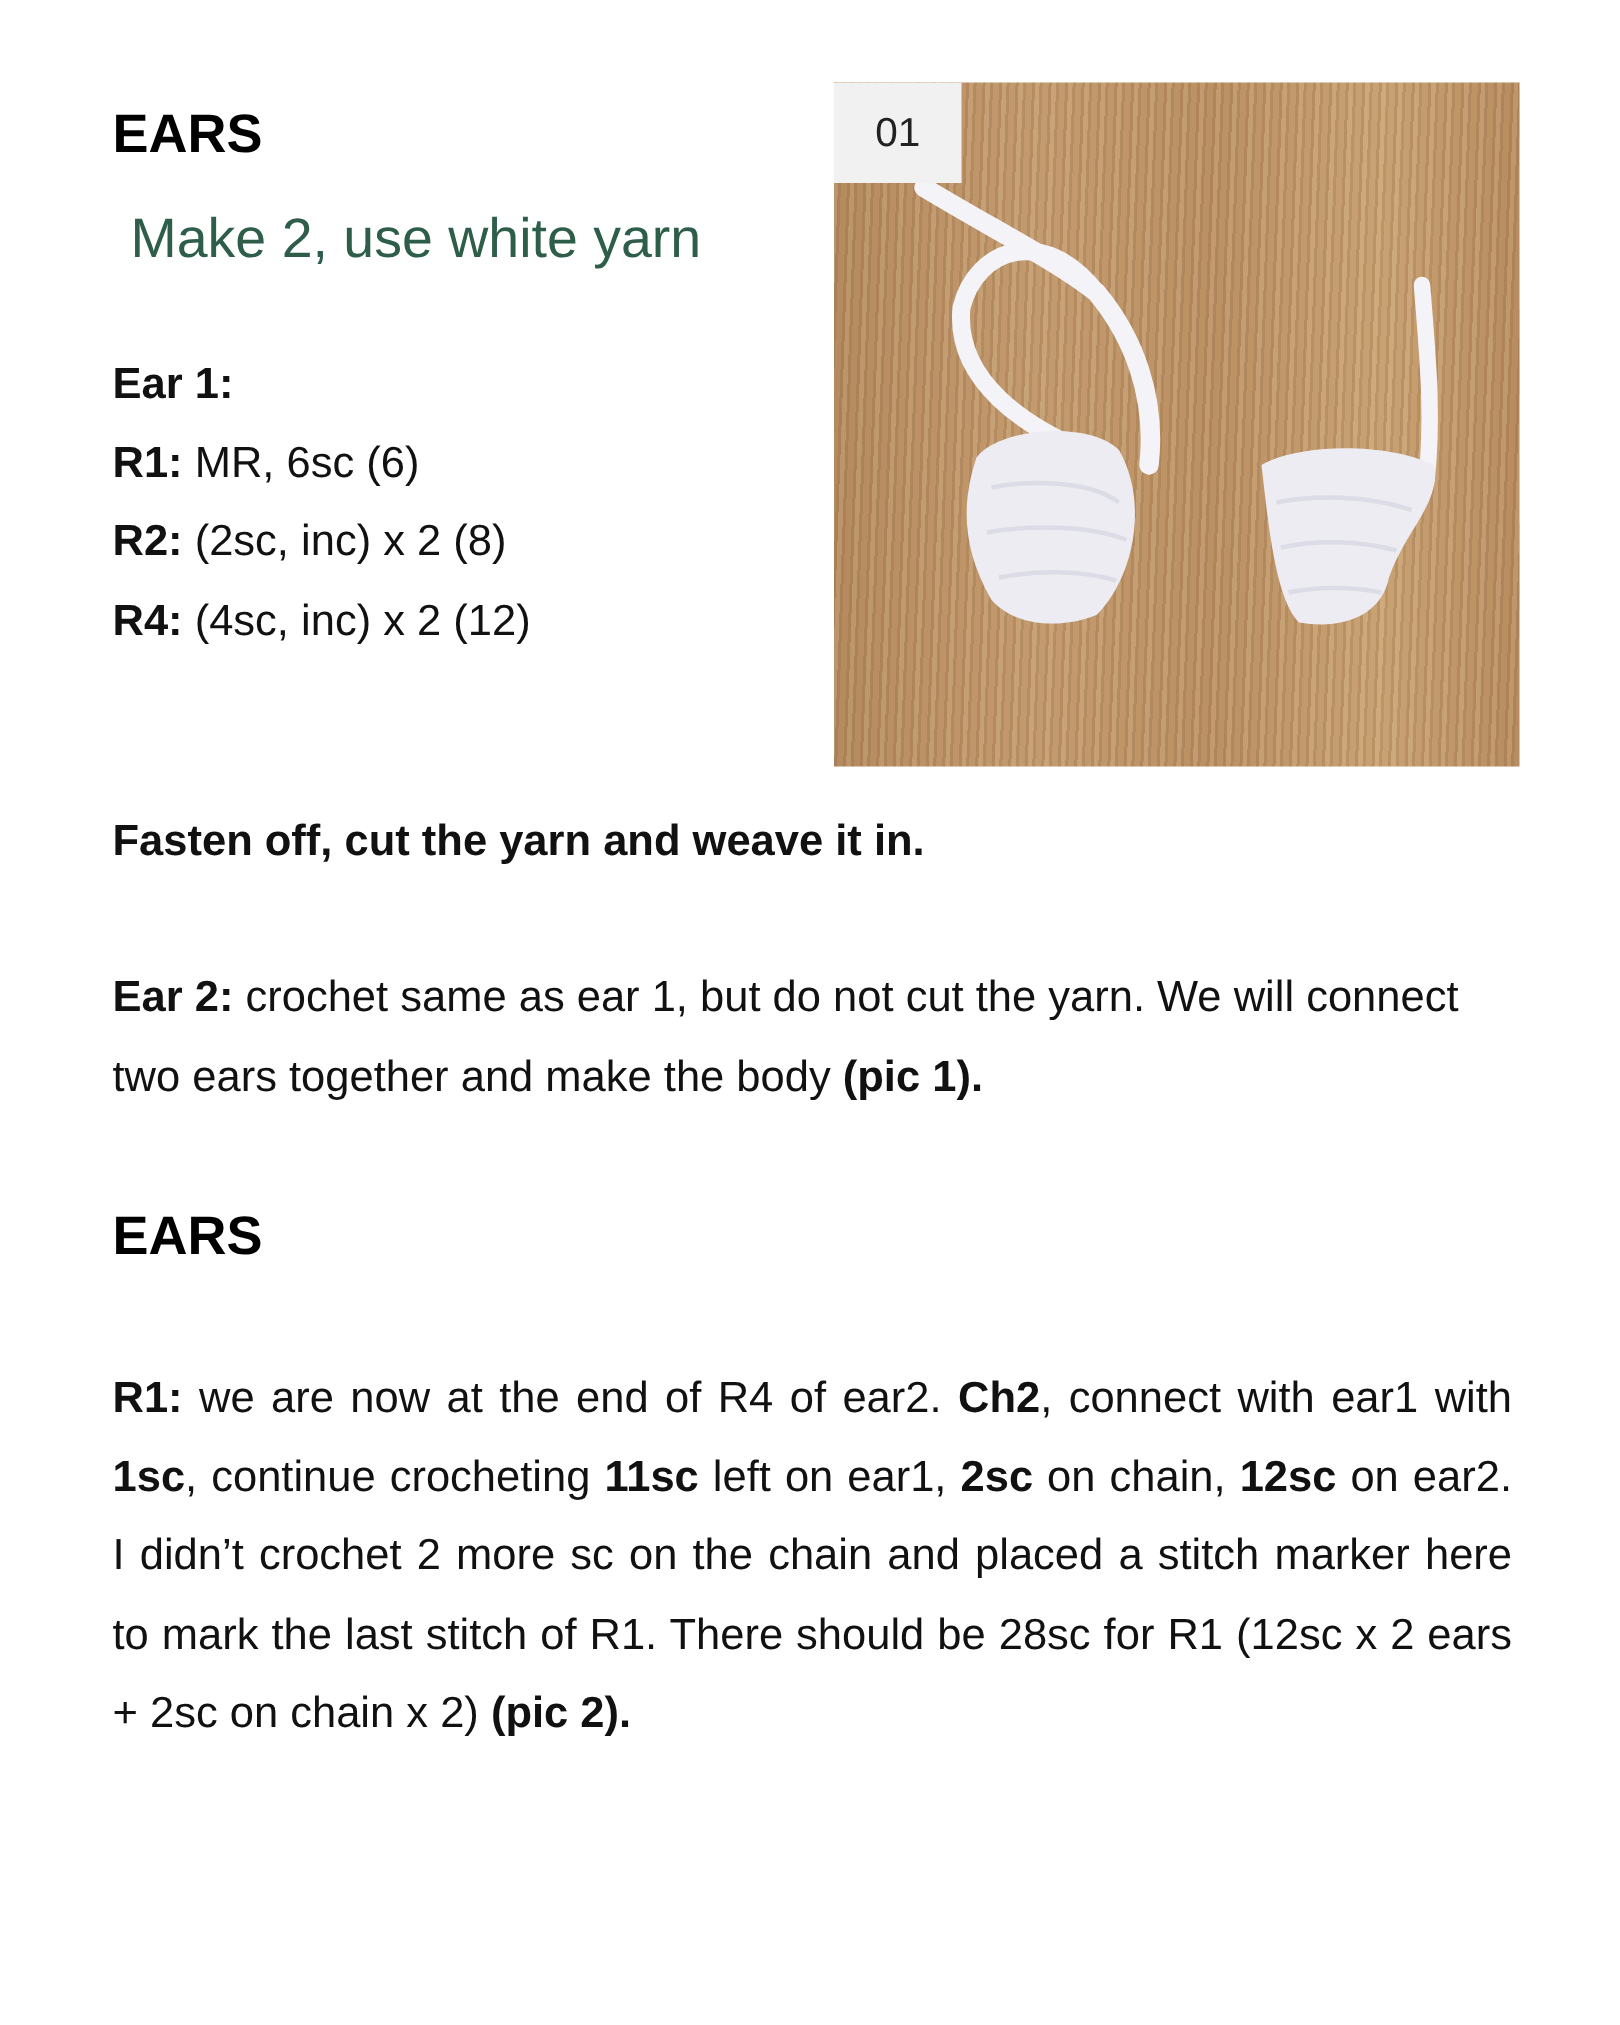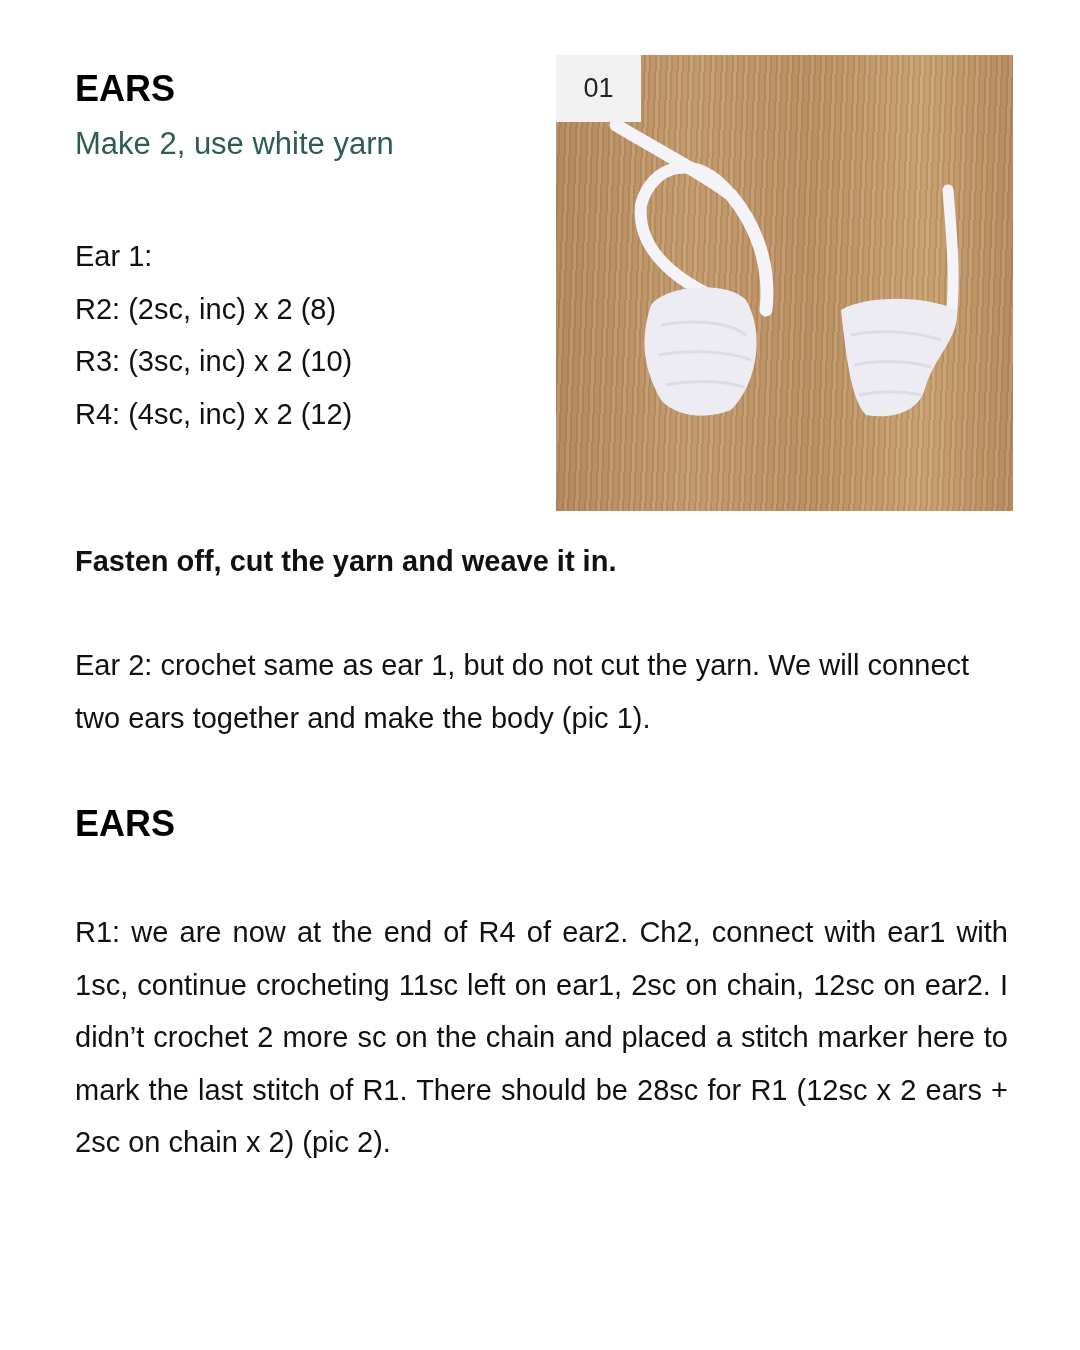--- a/index.html
+++ b/index.html
@@ -21,34 +21,34 @@
       font-weight: bold;
       font-size: 36px;
       color: #000000;
       letter-spacing: 0px;
       margin: 0;
     }
     .subheading {
       position: absolute;
       left: 75px;
       top: 126px;
-      font-size: 31px;
+      font-size: 37px;
       color: #2e5e4a;
-      margin: 0;
+      margin: 12px;
     }
     .rows {
       position: absolute;
       left: 75px;
       top: 230px;
       font-size: 29px;
       line-height: 52.5px;
       margin: 0;
     }
     .rows .line { white-space: nowrap; }
-    .b { font-weight: normal; }
+    .b { font-weight: bold; }
     .photo {
       position: absolute;
       left: 556px;
       top: 55px;
       width: 457px;
       height: 456px;
       overflow: hidden;
       background:
         repeating-linear-gradient(92deg,
           rgba(120,80,40,0.18) 0px, rgba(120,80,40,0.18) 2px,
@@ -82,22 +82,22 @@
     .justify { text-align: justify; text-align-last: left; }
   </style>
 </head>
 <body>
 
 <h1 class="heading" style="top:68px;">EARS</h1>
 <p class="subheading">Make 2, use white yarn</p>
 
 <div class="rows">
   <div class="line b">Ear 1:</div>
+  <div class="line"><span class="b">R1:</span><span> MR, 6sc (6)</span></div>
   <div class="line"><span class="b">R2:</span><span> (2sc, inc) x 2 (8)</span></div>
-  <div class="line"><span class="b">R3:</span><span> (3sc, inc) x 2 (10)</span></div>
   <div class="line"><span class="b">R4:</span><span> (4sc, inc) x 2 (12)</span></div>
 </div>
 
 <div class="photo" aria-label="two small white crocheted ears on a wooden surface">
   <svg width="457" height="456" viewBox="0 0 457 456">
 
     <path d="M60 70 C 110 100, 150 120, 175 140 C 200 170, 215 210, 210 255" stroke="#f4f4f8" stroke-width="13" fill="none" stroke-linecap="round"></path>
     <path d="M175 140 C 140 95, 95 110, 85 150 C 80 200, 130 230, 165 245" stroke="#f4f4f8" stroke-width="12" fill="none" stroke-linecap="round"></path>
 
     <path d="M95 250 C 110 230, 170 225, 190 245 C 210 280, 200 330, 175 355 C 150 365, 120 362, 105 345 C 85 310, 85 280, 95 250 Z" fill="#ececf2"></path>

